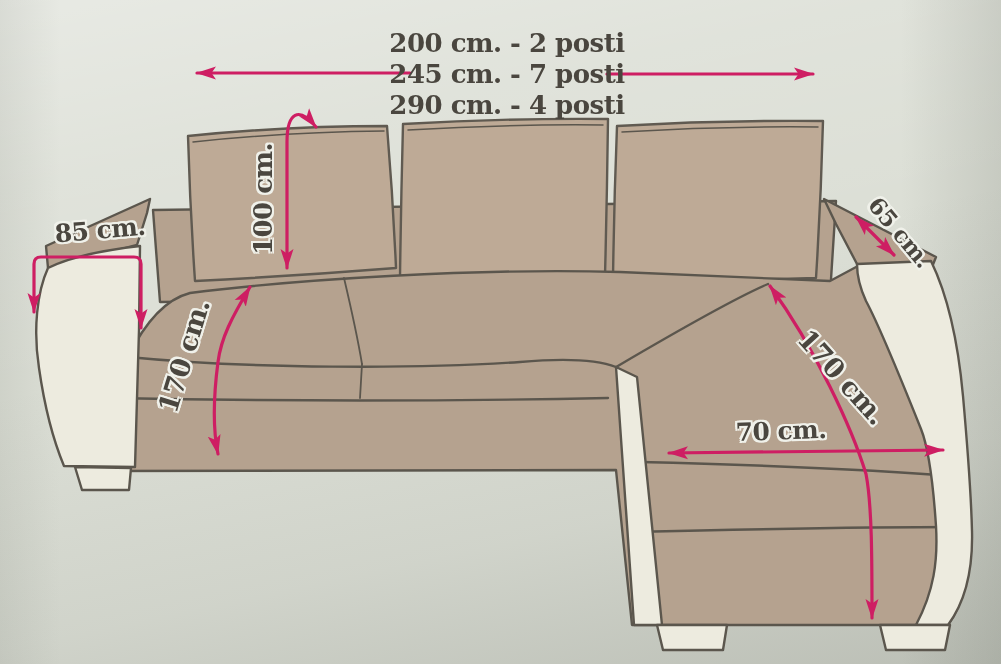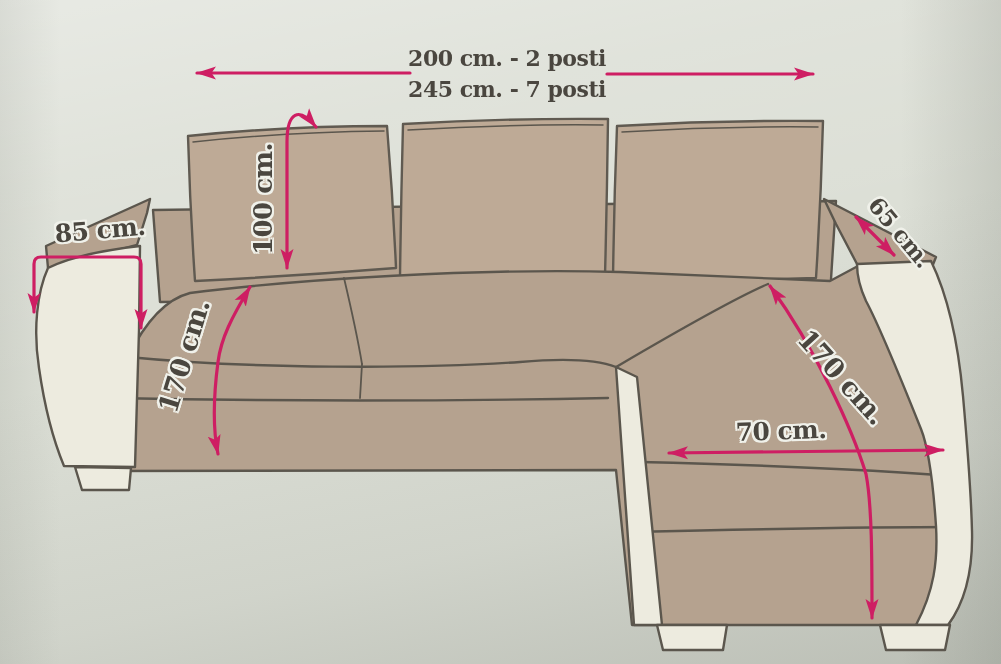--- a/index.html
+++ b/index.html
@@ -46,21 +46,21 @@
   }
   #lbl-back-height {left:263px;top:199px;--r:-90deg;font-size:26px;}
   #lbl-armrest-left {left:100px;top:230px;--r:-5deg; font-size:25px;}
   #lbl-depth-left  {left:184px;top:356px;--r:-73deg;font-size:27px;}
   #lbl-armrest-right{left:900px;top:232px;--r:50deg; font-size:23px;}
   #lbl-chaise-len  {left:842px;top:377px;--r:48deg; font-size:27px;}
   #lbl-chaise-wid  {left:781px;top:431px;--r:-2deg; font-size:25px;}
   .size-options{
     position:absolute;left:507px;top:74px;
     transform:translate(-50%,-50%);
-    text-align:center;line-height:31px;font-size:22px;font-weight:700;
+    text-align:center;line-height:31px;font-size:26px;font-weight:700;
     color:var(--c-label-text);white-space:nowrap;letter-spacing:-0.5px;
   }
 </style>
 </head>
 <body>
 
 <div class="stage">
   <div class="paper-shading"></div>
 
   <svg width="1001" height="664" viewBox="0 0 1001 664" aria-hidden="true">
@@ -117,20 +117,21 @@
       <path class="arrow-line" d="M250,287 C232,317 221,338 218,362 C213,400 213,430 218,454" marker-start="url(#ah-start)" marker-end="url(#ah-end)"></path>
       <path class="arrow-line" d="M856,217 L894,255" marker-start="url(#ah-start)" marker-end="url(#ah-end)"></path>
       <path class="arrow-line" d="M770,286 C815,348 852,428 866,474 C872,505 872,560 872,618" marker-start="url(#ah-start)" marker-end="url(#ah-end)"></path>
       <path class="arrow-line" d="M669,453 L943,450" marker-start="url(#ah-start)" marker-end="url(#ah-end)"></path>
     </g>
   </svg>
 
   <div class="size-options">
     <div>200 cm. - 2 posti</div>
     <div>245 cm. - 7 posti</div>
+    <div>290 cm. - 4 posti</div>
   </div>
 
   <div class="lbl" id="lbl-back-height">100 cm.</div>
   <div class="lbl" id="lbl-armrest-left">85 cm.</div>
   <div class="lbl" id="lbl-depth-left">170 cm.</div>
   <div class="lbl" id="lbl-armrest-right">65 cm.</div>
   <div class="lbl" id="lbl-chaise-len">170 cm.</div>
   <div class="lbl" id="lbl-chaise-wid">70 cm.</div>
 </div>
 

